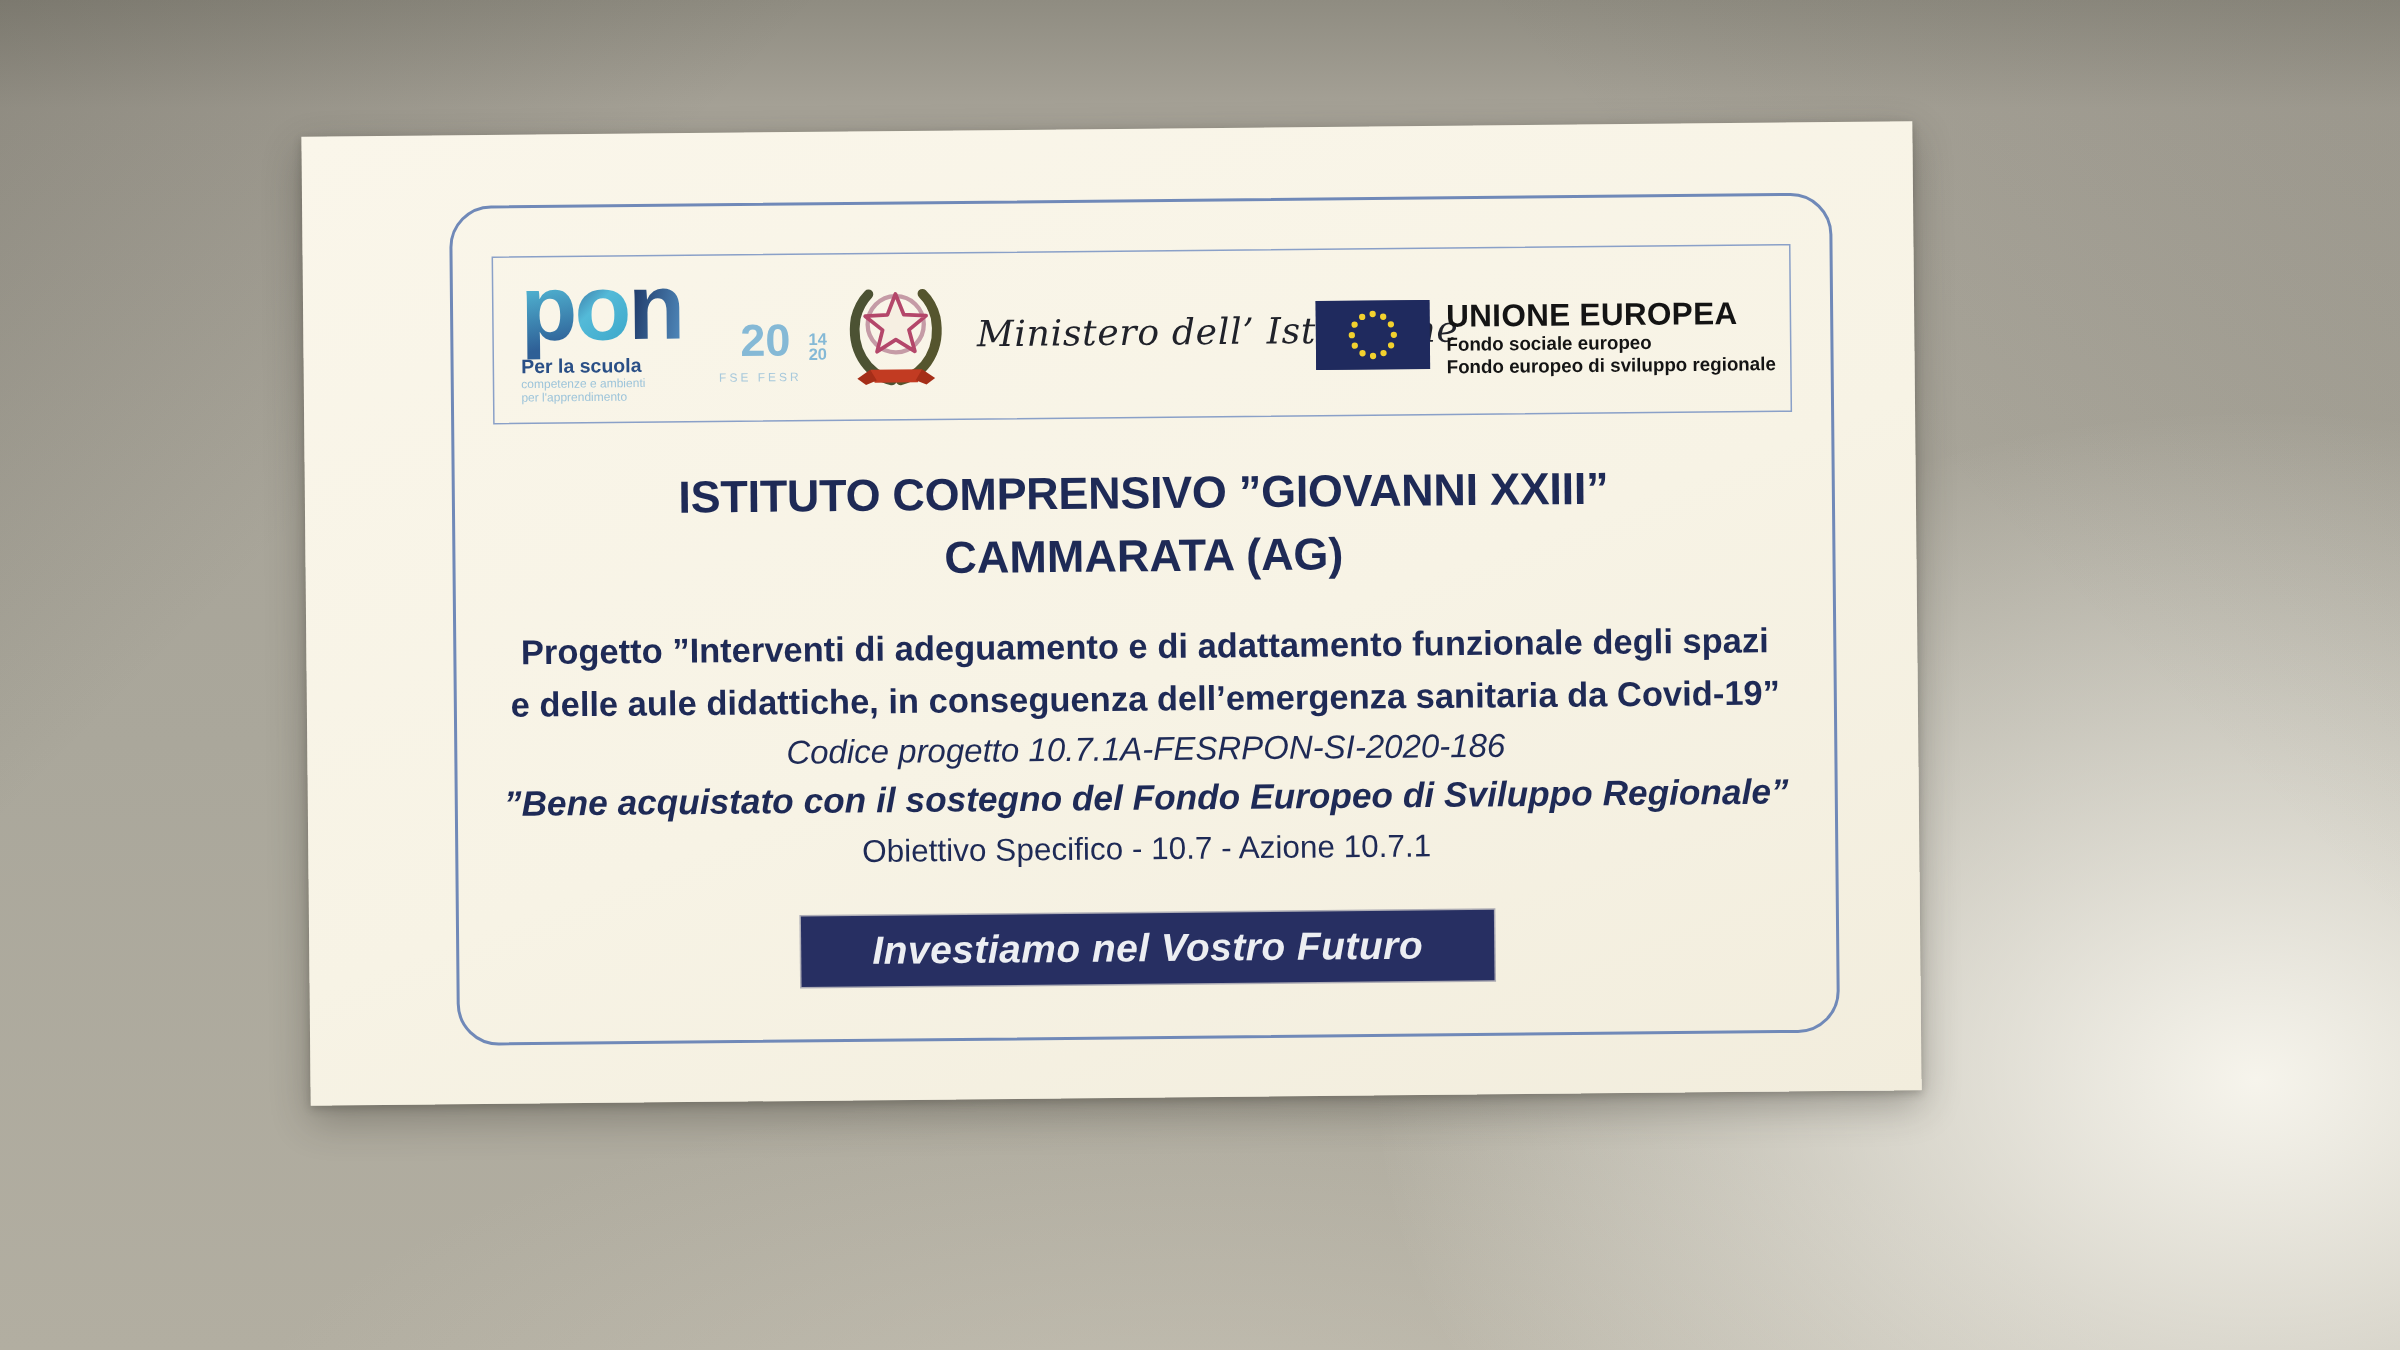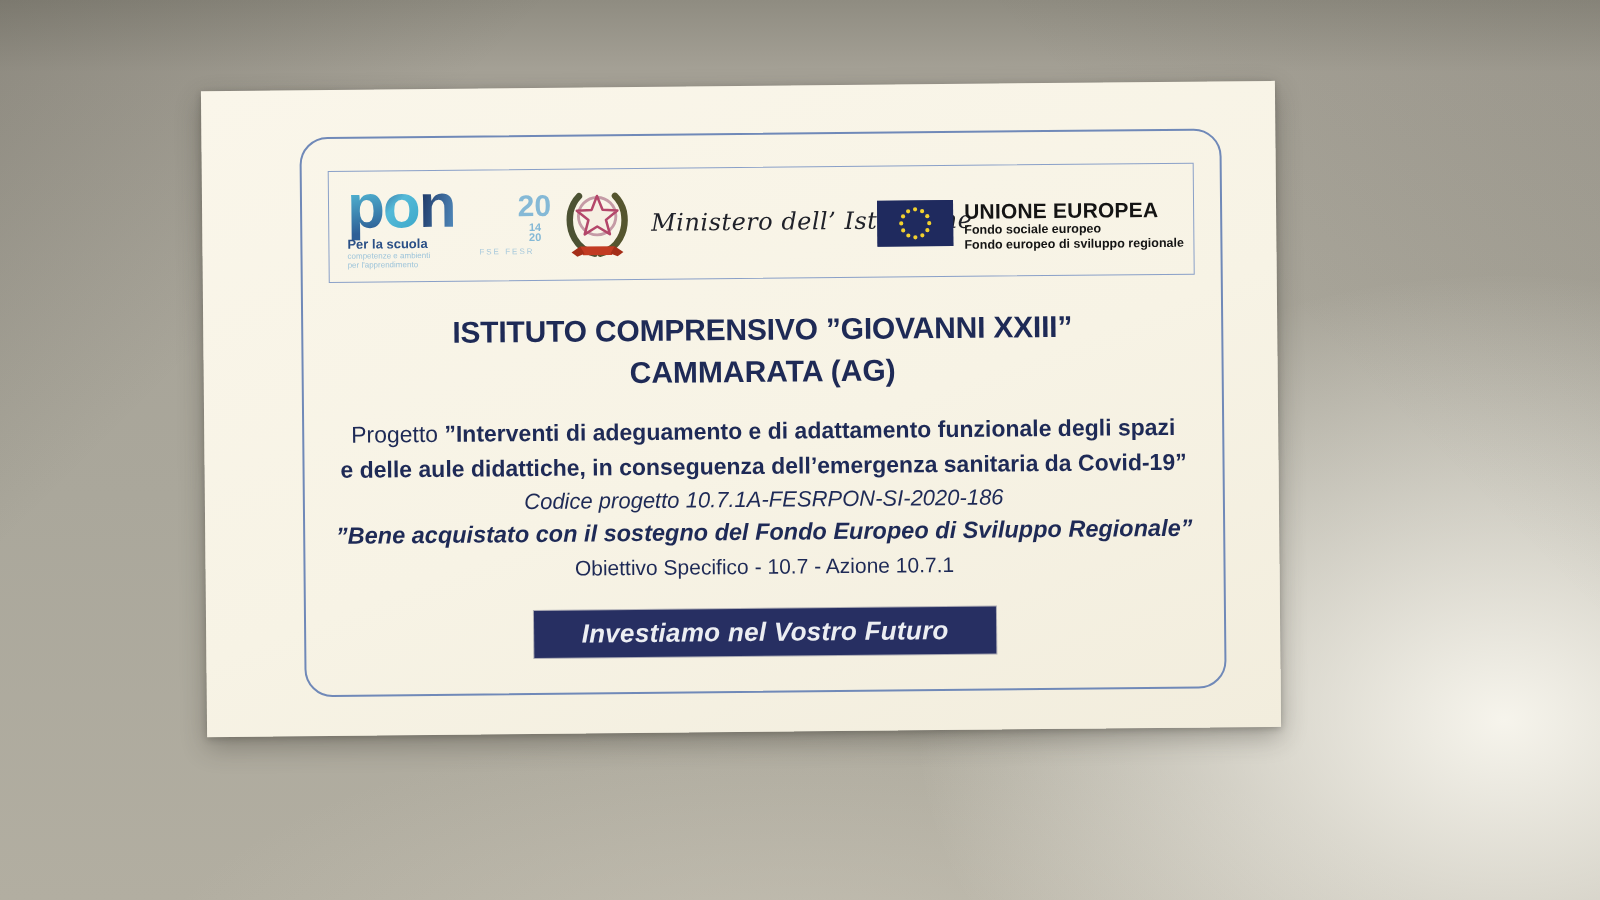--- a/index.html
+++ b/index.html
@@ -33,42 +33,42 @@
   .logo-strip{
     position:absolute; left:26px; top:32px; width:866px; height:112px;
     border:1.5px solid #8aa0c8;
   }
   .pon-logo{ position:absolute; left:18px; top:6px; width:210px; }
   .pon-word{ font-weight:bold; font-size:62px; line-height:58px; letter-spacing:-2px; }
   .pon-word .l{ background-clip:text; -webkit-background-clip:text; color:transparent; }
   .pon-p{ background-image:linear-gradient(170deg,#4fb0cf 30%,#2e5f96 85%); }
   .pon-o{ background-image:linear-gradient(135deg,#2a4f86 5%,#54bad8 45%,#35a3c6 100%); }
   .pon-n{ background-image:linear-gradient(100deg,#23406f 20%,#4e86b8 90%); }
-  .pon-years{ position:absolute; right:6px; bottom:26px; color:#85b9d6; display:flex; align-items:center;flex-direction:column; }
+  .pon-years{ position:absolute; right:6px; bottom:26px; color:#85b9d6; display:flex; align-items:flex-end; }
   .pon-year-big{ font-size:30px; font-weight:bold; line-height:28px; }
-  .pon-year-stack{ font-size:11px; font-weight:bold; line-height:10px; margin-left:1px; margin-top:2px; }
+  .pon-year-stack{ font-size:11px; font-weight:bold; line-height:10px; margin-left:12px; margin-top:2px; }
   .pon-tagline{ font-size:13px; font-weight:bold; color:#2a4f86; margin-top:1px; }
   .pon-sub{ font-size:8px; color:#9dc4da; line-height:9px; }
   .pon-fse{ position:absolute; right:23px; bottom:12px; font-size:8px; letter-spacing:2px; color:#a8c9dc; }
   .ministry{ position:absolute; left:232px; top:16px; display:flex; align-items:center; }
   .ministry-label{
     font-family:"DejaVu Serif", serif; font-style:italic; font-size:24px;
     color:#20222a; margin-left:18px; letter-spacing:0.5px;
   }
   .eu-group{ position:absolute; left:548px; top:34px; display:flex; }
   .eu-flag{ width:76px; height:46px; background:#1f2a5e; flex:0 0 auto; }
   .eu-text{ margin-left:11px; color:#141414; }
   .eu-title{ font-size:21px; font-weight:bold; letter-spacing:0.2px; line-height:23px; }
   .eu-line{ font-size:12.5px; font-weight:bold; line-height:15px; }
   
   .textblock{ position:absolute; left:0; width:100%; text-align:center; color:#1e2a56; }
   .t1{ top:178px; font-size:30px; font-weight:bold; letter-spacing:-0.2px; }
   .t2{ top:220px; font-size:30px; font-weight:bold; }
   .p1{ top:283px; font-size:23px; font-weight:bold; }
-  .p1 .normal{ font-weight:normal; }
+  .p1 .normal{ font-weight:bold; }
   .p2{ top:318px; font-size:23px; font-weight:bold; }
   .code{ top:352px; font-size:22px; font-style:italic; }
   .funding{ top:384px; font-size:23.5px; font-weight:bold; font-style:italic; }
   .objective{ top:420px; font-size:21px; }
   .banner{
     position:absolute; left:50%; top:474px; transform:translateX(-50%);
     width:462px; height:47px; background:#272f62;
     display:flex; align-items:center; justify-content:center;
     box-shadow:0 0 0 1px rgba(39,47,98,0.35);
   }

